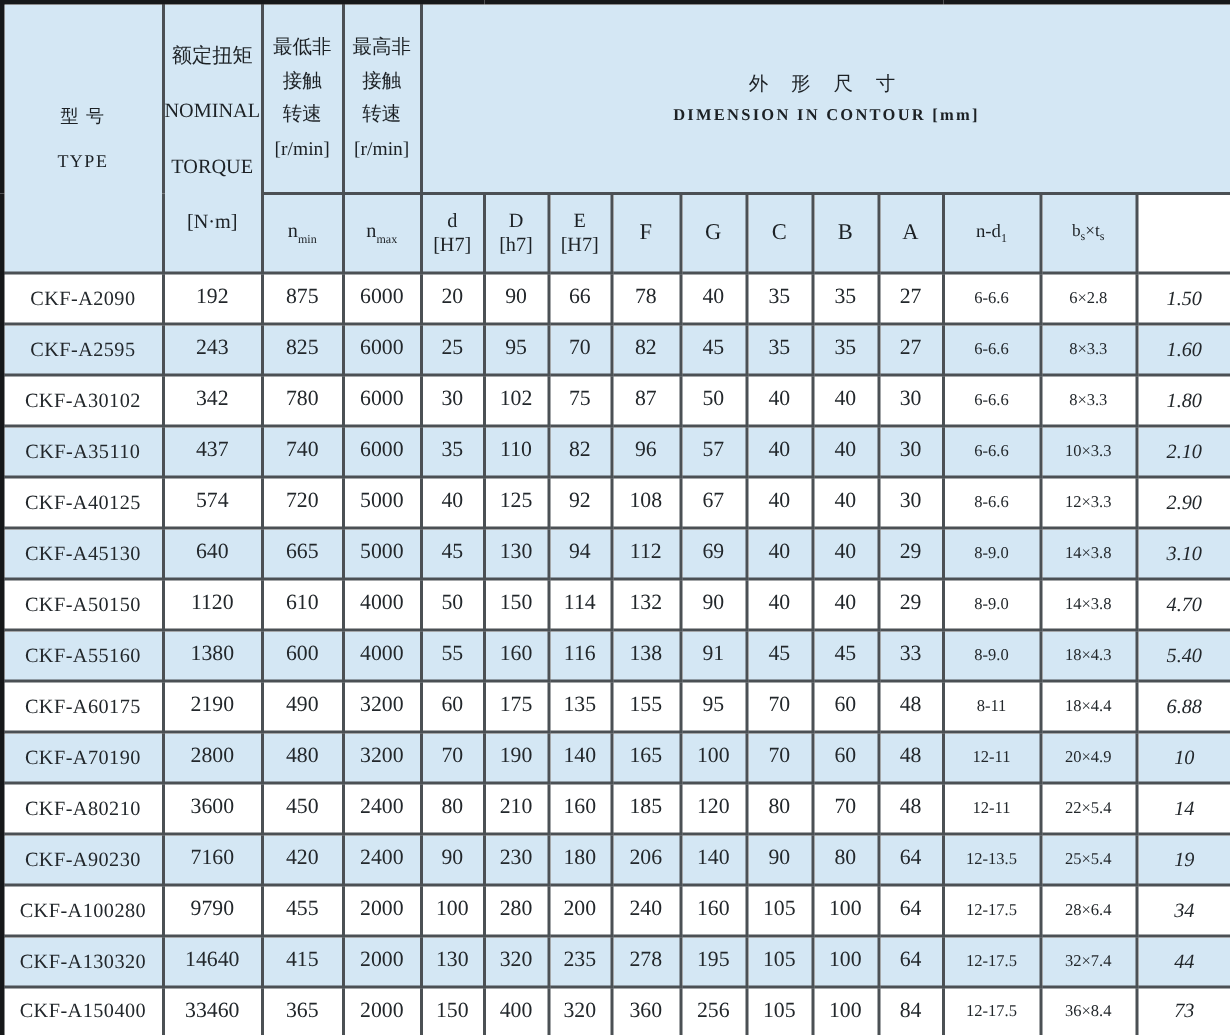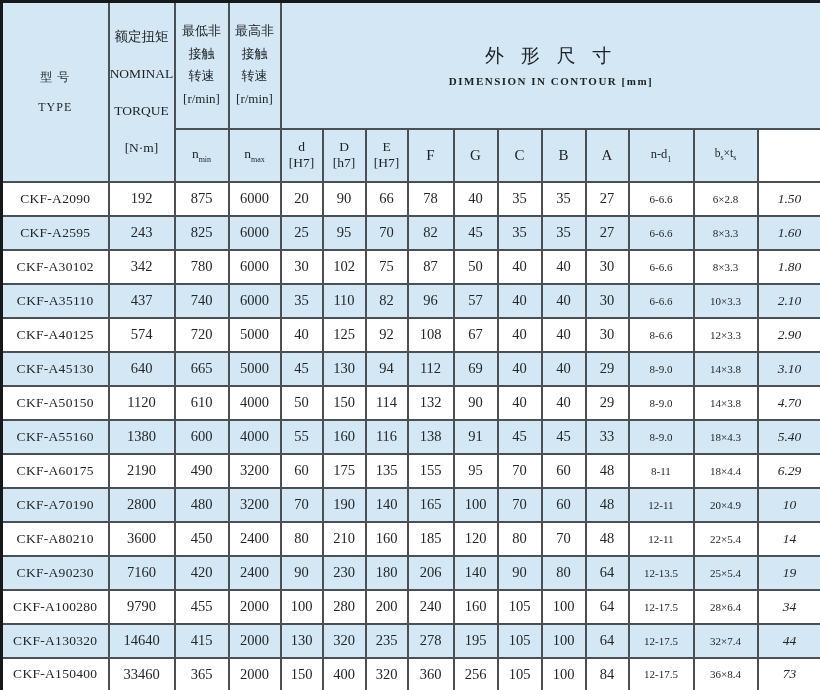--- a/index.html
+++ b/index.html
@@ -32,21 +32,21 @@
   tr.stripe td { background: #d4e7f4; }
   tr.plain td { background: #ffffff; }
 
   .ml { white-space: pre-line; }
 
   .th-type   { font-size: 12px; line-height: 2.5; letter-spacing: 1px; }
   .th-torque { font-size: 13.5px; line-height: 2.75; }
   .th-speed  { font-size: 13px; line-height: 1.75; }
   .th-weight { font-size: 13.5px; line-height: 2.9; }
 
-  .dim-cn { font-size: 19px; letter-spacing: 6px; display: block; margin-bottom: 6px; }
+  .dim-cn { font-size: 13px; letter-spacing: 6px; display: block; margin-bottom: 6px; }
   .dim-en { font-size: 11px; letter-spacing: 1.5px; display: block; font-weight: bold; }
 
   .th-sym { font-size: 13.5px; text-align: center; }
   .th-sym sub, .th-nd1 sub, .th-bt sub { font-size: 8px; }
   .th-two { font-size: 13.5px; line-height: 1.2; }
   .th-letter { font-size: 15px; }
   .th-nd1 { font-size: 12.5px; }
   .th-bt { font-size: 11.5px; }
 
   td { font-size: 14.5px; color: #22272b; }
@@ -266,21 +266,21 @@
         <td class="c4">60</td>
         <td class="c5">175</td>
         <td class="c6">135</td>
         <td class="c7">155</td>
         <td class="c8">95</td>
         <td class="c9">70</td>
         <td class="c10">60</td>
         <td class="c11">48</td>
         <td class="c12">8-11</td>
         <td class="c13">18×4.4</td>
-        <td class="c14">6.29</td>
+        <td class="c14">6.88</td>
       </tr>
       <tr class="stripe">
         <td class="c0">CKF-A70190</td>
         <td class="c1">2800</td>
         <td class="c2">480</td>
         <td class="c3">3200</td>
         <td class="c4">70</td>
         <td class="c5">190</td>
         <td class="c6">140</td>
         <td class="c7">165</td>

